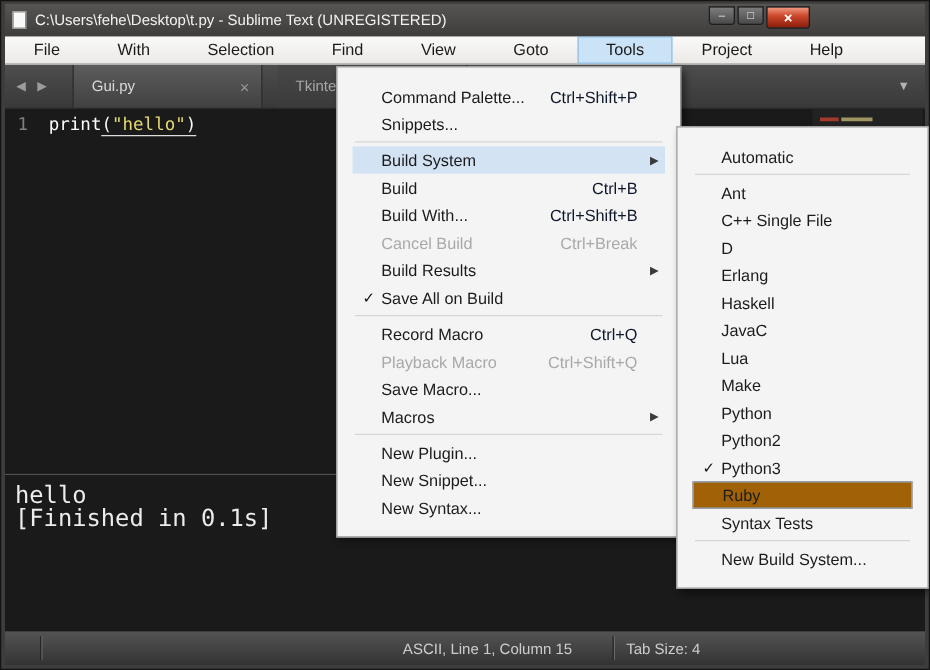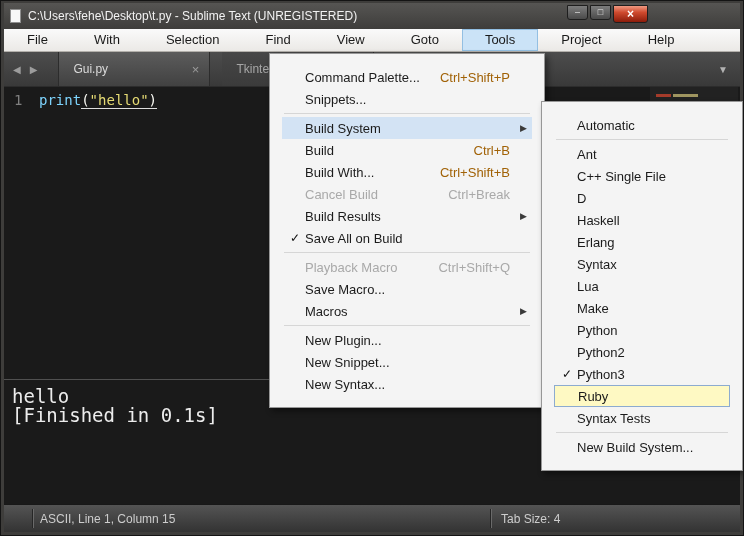--- a/index.html
+++ b/index.html
@@ -59,61 +59,61 @@
   .tab.inactive { background:linear-gradient(#474747,#3b3b3b); color:#a6a6a6; border-left:none; }
   .tab-dropdown { margin-left:auto; display:flex; align-items:center; padding:0 12px; color:#b2b2b2; font-size:10px; }
 
   
   .editor {
     flex:1 1 auto; background:#1a1a1a; position:relative;
     display:flex; font-family:"DejaVu Sans Mono", monospace; font-size:14px; overflow:hidden;
   }
   .gutter { width:30px; padding:5px 0 0 10px; color:#7f7f7f; flex:0 0 auto; }
   .code-line { padding:5px 0 0 5px; color:#f8f8f2; white-space:pre; }
-  .kw { color:#7dd3fc; }
+  .kw { color:#ffffff; }
   .str { color:#e6db74; }
   .underline-group { border-bottom:1px solid #dedede; }
   .minimap { position:absolute; top:0; right:2px; width:88px; height:130px; background:#222222; }
   .mm-dash-a { position:absolute; top:7px; left:6px; width:15px; height:3px; background:#a43b2a; }
   .mm-dash-b { position:absolute; top:7px; left:23px; width:25px; height:3px; background:#9f9560; }
 
   
   .output {
     flex:0 0 125px; background:#1a1a1a; border-top:1px solid #505050;
     padding:7px 0 0 8px; font-family:"DejaVu Sans Mono", monospace;
     font-size:19px; line-height:19px; color:#ececec;
   }
 
   
   .statusbar {
     flex:0 0 28px; position:relative; display:flex; align-items:center;
     background:linear-gradient(#545454,#333333); border-top:1px solid #181818;
-    font-size:12px; color:#cdcdcd;
+    font-size:12px; color:#cdcdcd;justify-content:center;
   }
   .sb-left { margin-left:36px; }
   .sb-tabsize { position:absolute; left:497px; }
   .sb-div { position:absolute; top:4px; bottom:4px; width:1px; background:#262626; box-shadow:1px 0 0 #6a6a6a; }
   .sb-div.d1 { left:28px; }
   .sb-div.d2 { left:486px; }
 
   
   .menu {
     position:absolute; background:#f4f4f4; border:1px solid #979797;
     box-shadow:3px 3px 6px rgba(0,0,0,.45); padding:12px; font-size:13px; color:#1b1b1b;
   }
   .menu.tools { left:268px; top:52px; width:276px; z-index:40; }
   .menu.buildsys { left:540px; top:100px; width:202px; z-index:50; }
   .menu-item { display:flex; align-items:center; height:22px; padding:0 5px 0 3px; cursor:default; }
   .mi-check { width:20px; flex:0 0 auto; text-align:center; font-size:12px; color:#111; }
   .mi-label { white-space:nowrap; }
-  .mi-shortcut { margin-left:auto; color:#a16207; padding-right:6px; }
+  .mi-shortcut { margin-left:auto; color:#0f172a; padding-right:6px; }
   .mi-arrow { width:11px; flex:0 0 auto; text-align:right; font-size:9px; color:#3a3a3a; }
   .menu-item.disabled .mi-label, .menu-item.disabled .mi-shortcut { color:#a9a9a9; }
   .menu-item.highlight { background:#d3e3f4; }
-  .menu-item.hover { border:1px solid #8cabd0; background:#fef9c3; }
+  .menu-item.hover { border:1px solid #8cabd0; background:#a16207; }
   .menu-sep { height:1px; background:#d6d6d6; margin:3px 2px; }
 </style>
 </head>
 <body>
 
 <div class="window">
 
   <div class="titlebar">
     <span class="app-icon"></span>
     <span class="title-text">C:\Users\fehe\Desktop\t.py - Sublime Text (UNREGISTERED)</span>
@@ -220,20 +220,26 @@
       <span class="mi-shortcut"></span>
       <span class="mi-arrow">▶</span>
     </div>
     <div class="menu-item">
       <span class="mi-check">✓</span>
       <span class="mi-label">Save All on Build</span>
       <span class="mi-shortcut"></span>
       <span class="mi-arrow"></span>
     </div>
     <div class="menu-sep"></div>
+    <div class="menu-item">
+      <span class="mi-check"></span>
+      <span class="mi-label">Record Macro</span>
+      <span class="mi-shortcut">Ctrl+Q</span>
+      <span class="mi-arrow"></span>
+    </div>
     <div class="menu-item disabled">
       <span class="mi-check"></span>
       <span class="mi-label">Playback Macro</span>
       <span class="mi-shortcut">Ctrl+Shift+Q</span>
       <span class="mi-arrow"></span>
     </div>
     <div class="menu-item">
       <span class="mi-check"></span>
       <span class="mi-label">Save Macro...</span>
       <span class="mi-shortcut"></span>
@@ -279,29 +285,29 @@
     <div class="menu-item">
       <span class="mi-check"></span>
       <span class="mi-label">C++ Single File</span>
     </div>
     <div class="menu-item">
       <span class="mi-check"></span>
       <span class="mi-label">D</span>
     </div>
     <div class="menu-item">
       <span class="mi-check"></span>
+      <span class="mi-label">Erlang</span>
+    </div>
+    <div class="menu-item">
+      <span class="mi-check"></span>
       <span class="mi-label">Haskell</span>
     </div>
     <div class="menu-item">
       <span class="mi-check"></span>
-      <span class="mi-label">Erlang</span>
-    </div>
-    <div class="menu-item">
-      <span class="mi-check"></span>
-      <span class="mi-label">Syntax</span>
+      <span class="mi-label">JavaC</span>
     </div>
     <div class="menu-item">
       <span class="mi-check"></span>
       <span class="mi-label">Lua</span>
     </div>
     <div class="menu-item">
       <span class="mi-check"></span>
       <span class="mi-label">Make</span>
     </div>
     <div class="menu-item">

